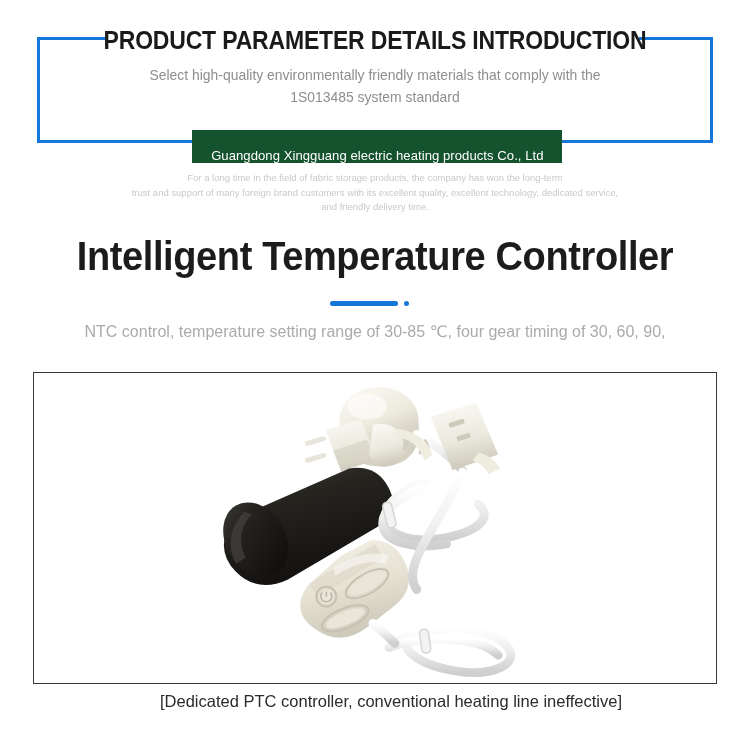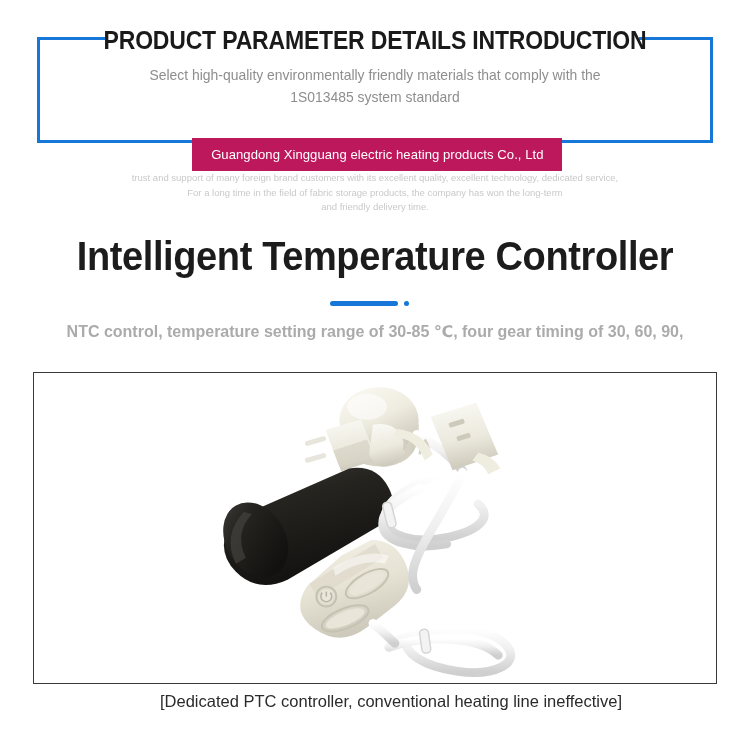--- a/index.html
+++ b/index.html
@@ -59,27 +59,27 @@
     line-height: 22px;
     color: #8e8e8e;
     z-index: 3;
     transform: scaleX(0.96);
   }
 
   
   #company-banner {
     position: absolute;
     left: 192px;
-    top: 138px;
+    top: 130px;
     width: 370px;
     height: 33px;
-    background: #be185d;
+    background: #14532d;
     z-index: 4;
     display: flex;
-    align-items: center;
+    align-items: flex-end;
     justify-content: center;
     color: #ffffff;
     font-size: 13.5px;
     letter-spacing: 0.05px;
   }
   #company-banner span { transform: scaleX(0.97); display:block; }
 
   
   #blurb {
     position: absolute;
@@ -137,21 +137,20 @@
   
   #product-desc {
     position: absolute;
     left: 45px;
     top: 318px;
     width: 660px;
     text-align: center;
     font-size: 16px;
     line-height: 27px;
     color: #ababab;
-    font-weight: bold;
   }
 
   
   #image-frame {
     position: absolute;
     left: 33px;
     top: 372px;
     width: 684px;
     height: 312px;
     box-sizing: border-box;
@@ -184,22 +183,22 @@
 <div id="header-sub">
   <div>Select high-quality environmentally friendly materials that comply with the</div>
   <div>1S013485 system standard</div>
 </div>
 
 <div id="company-banner">
   <span>Guangdong Xingguang electric heating products Co., Ltd</span>
 </div>
 
 <div id="blurb">
+  <div>For a long time in the field of fabric storage products, the company has won the long-term</div>
   <div>trust and support of many foreign brand customers with its excellent quality, excellent technology, dedicated service,</div>
-  <div>For a long time in the field of fabric storage products, the company has won the long-term</div>
   <div>and friendly delivery time.</div>
 </div>
 
 <div id="product-title">Intelligent Temperature Controller</div>
 
 <div id="divider">
   <div id="divider-bar"></div>
   <div id="divider-dot"></div>
 </div>
 

